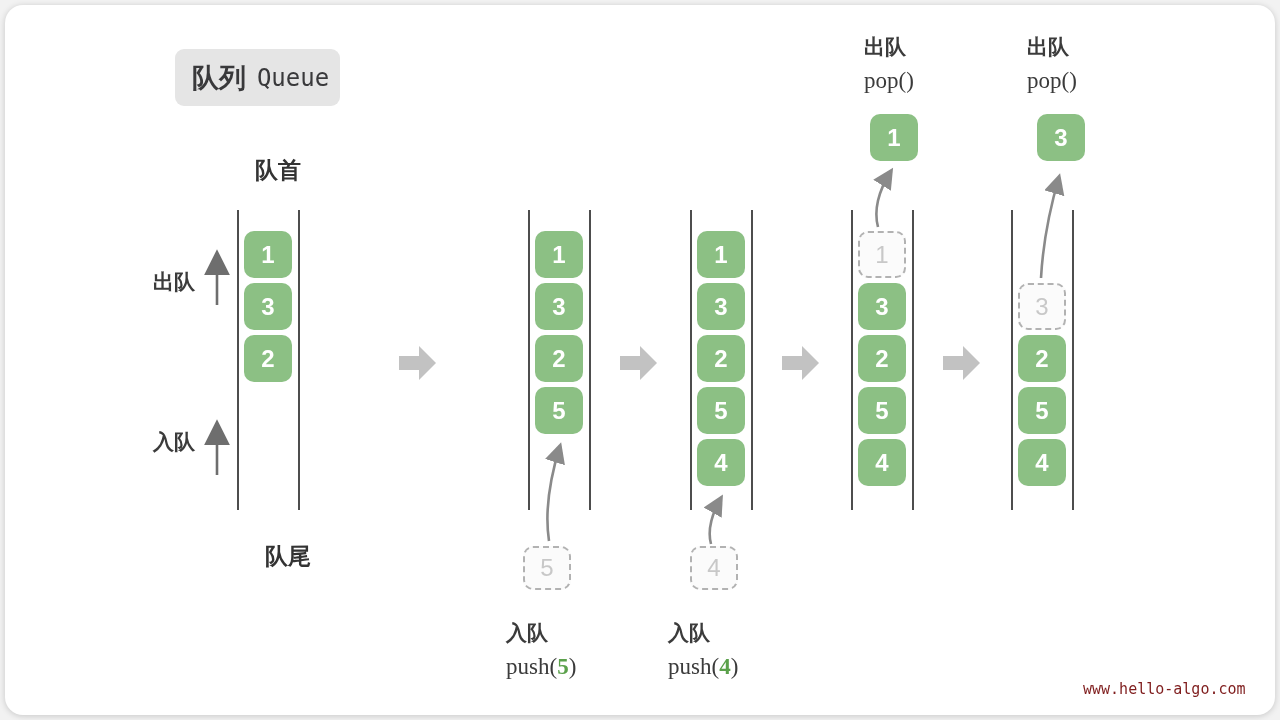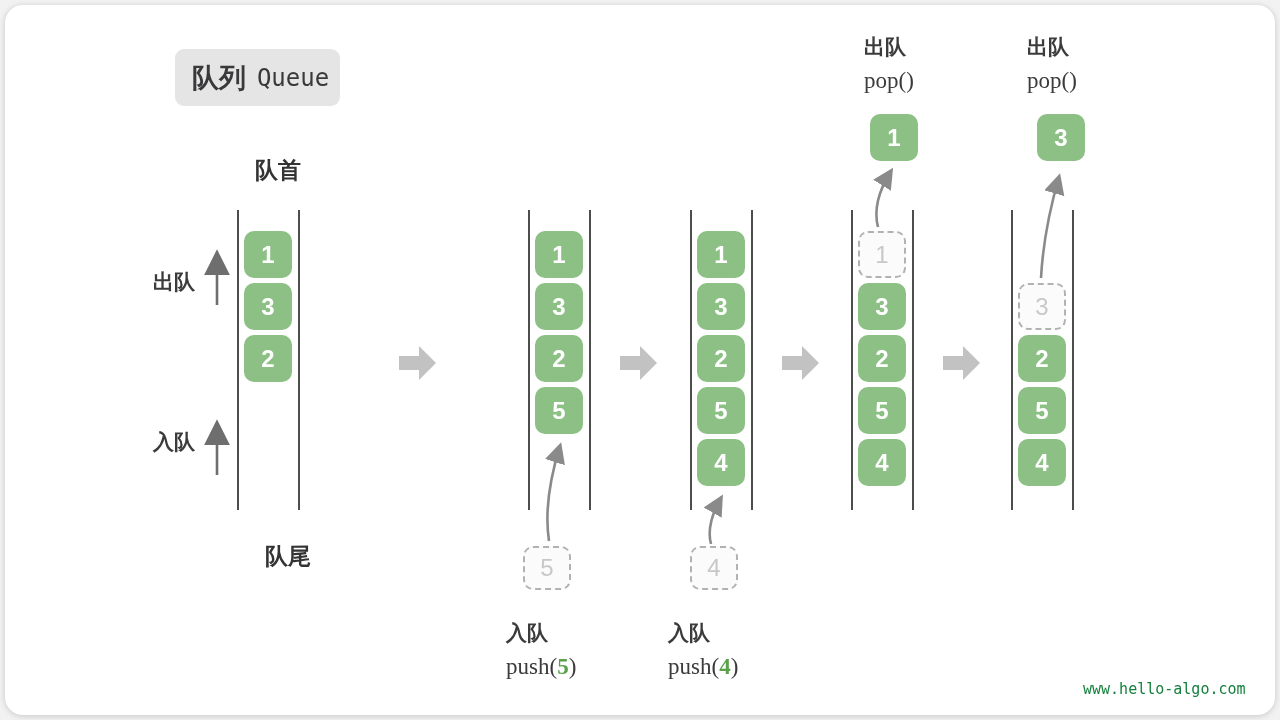--- a/index.html
+++ b/index.html
@@ -67,21 +67,21 @@
     font-size: 23px; color: #3b3b3b;
   }
   .op .op-code .arg { color: #5ba14b; font-weight: bold; }
 
   .block-arrow { position: absolute; }
 
   #watermark {
     left: 1078px; top: 675px;
     font-family: "DejaVu Sans Mono", monospace;
     font-size: 15px;
-    color: #15803d;
+    color: #7f1d1d;
   }
   #arrow-overlay { left: 0; top: 0; pointer-events: none; }
 </style>
 </head>
 <body>
 
 <div id="card">
 
   <div class="abs" id="title-box">
     <span id="title-zh">队列</span>

